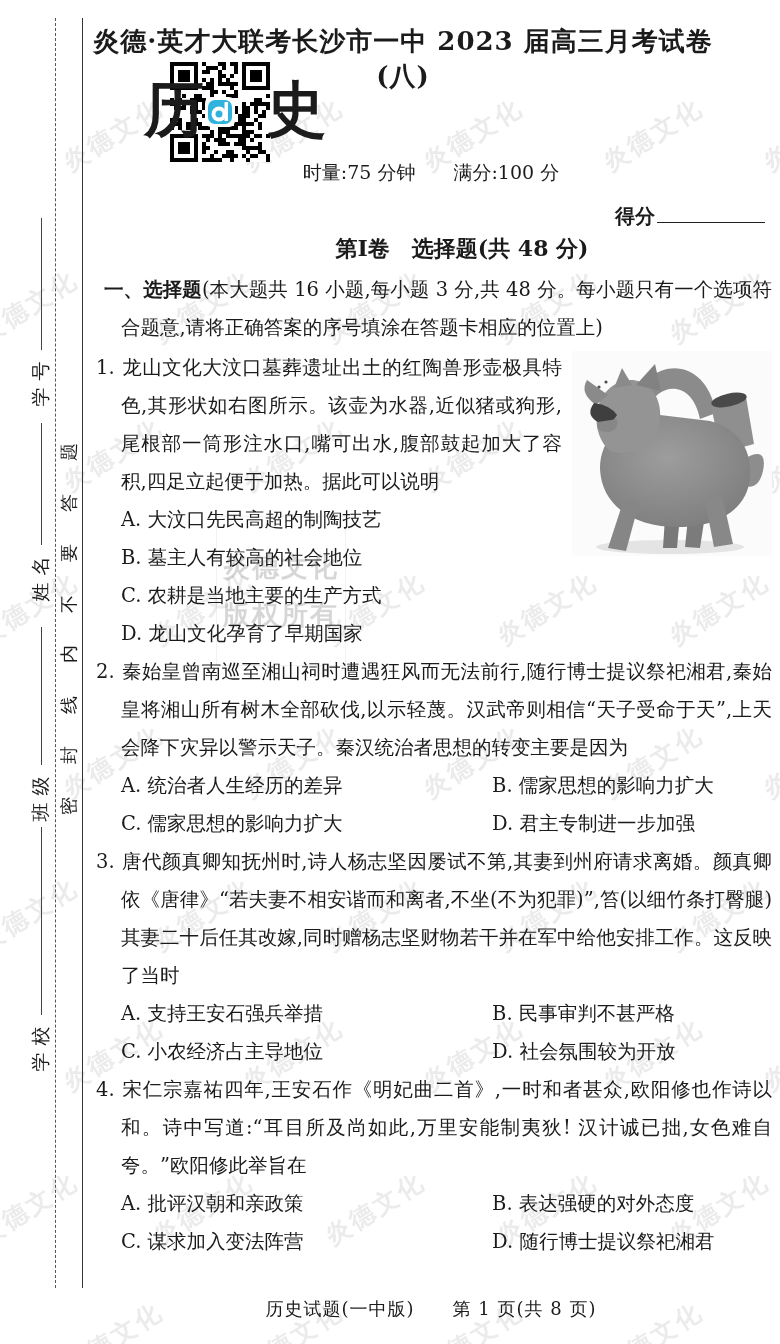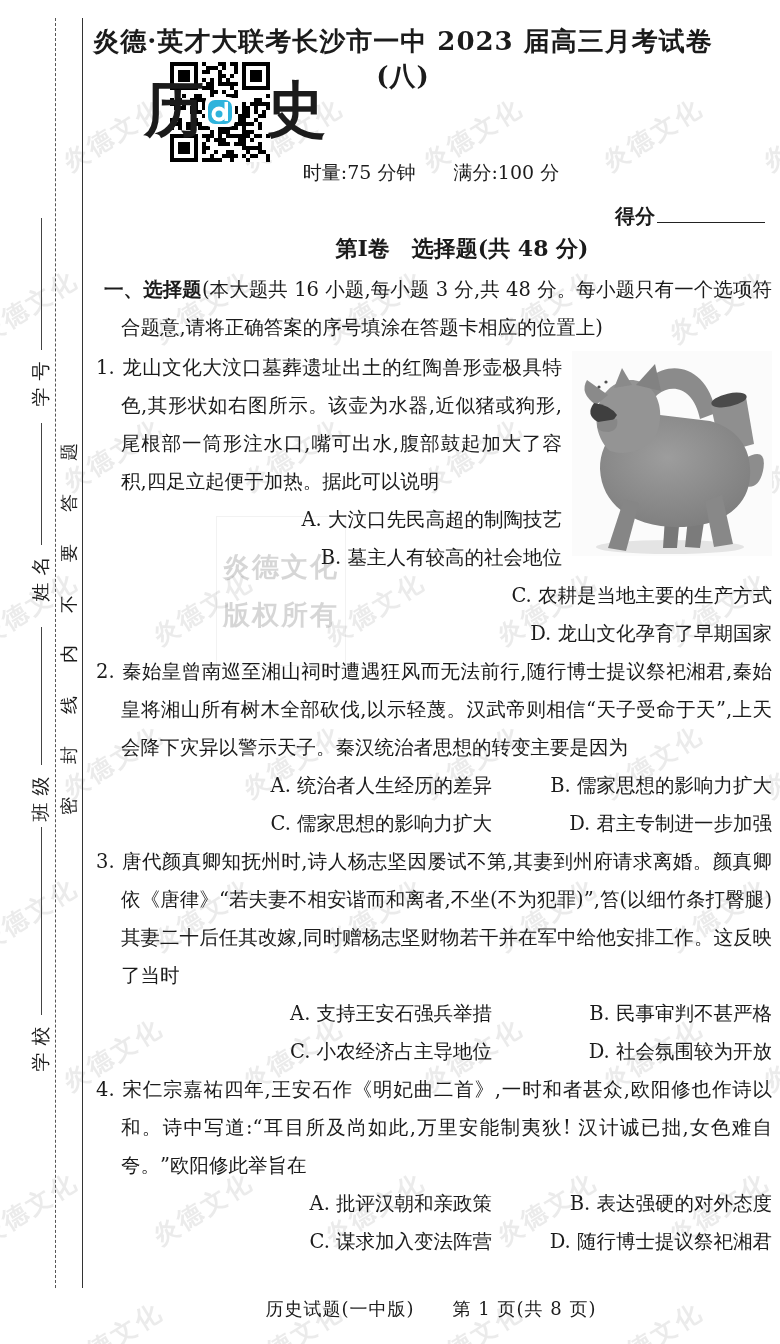--- a/index.html
+++ b/index.html
@@ -58,21 +58,21 @@
                  font-size:19.5px; line-height:38px; text-align:justify; }
   .instruction p { margin:0; padding-left:25px; text-indent:-25px; }
   .instr-lead { font-weight:bold;margin-left:8px; }
 
   #questions { position:absolute; top:349px; left:96px; width:676px;
                font-size:19.5px; line-height:38px; }
   .question::after { content:""; display:block; clear:both; }
   .question p.qt { margin:0; padding-left:25px; text-indent:-25px; text-align:justify; }
   .q-num { margin-right:7px; }
   .q-image { float:right; width:200px; height:205px; margin:2px 0 4px 10px; }
-  .options { padding-left:25px;text-align:right; }
+  .options { padding-left:25px; }
   .options .opt { line-height:38px; }
   .options.two-col { display:grid; grid-template-columns:57% 43%; }
 
   .footer { position:absolute; top:1297px; left:82px; width:698px; text-align:center;
             font-size:18px; letter-spacing:1px; }
 </style>
 </head>
 <body>
 
 <div class="layer" id="wm-layer">

